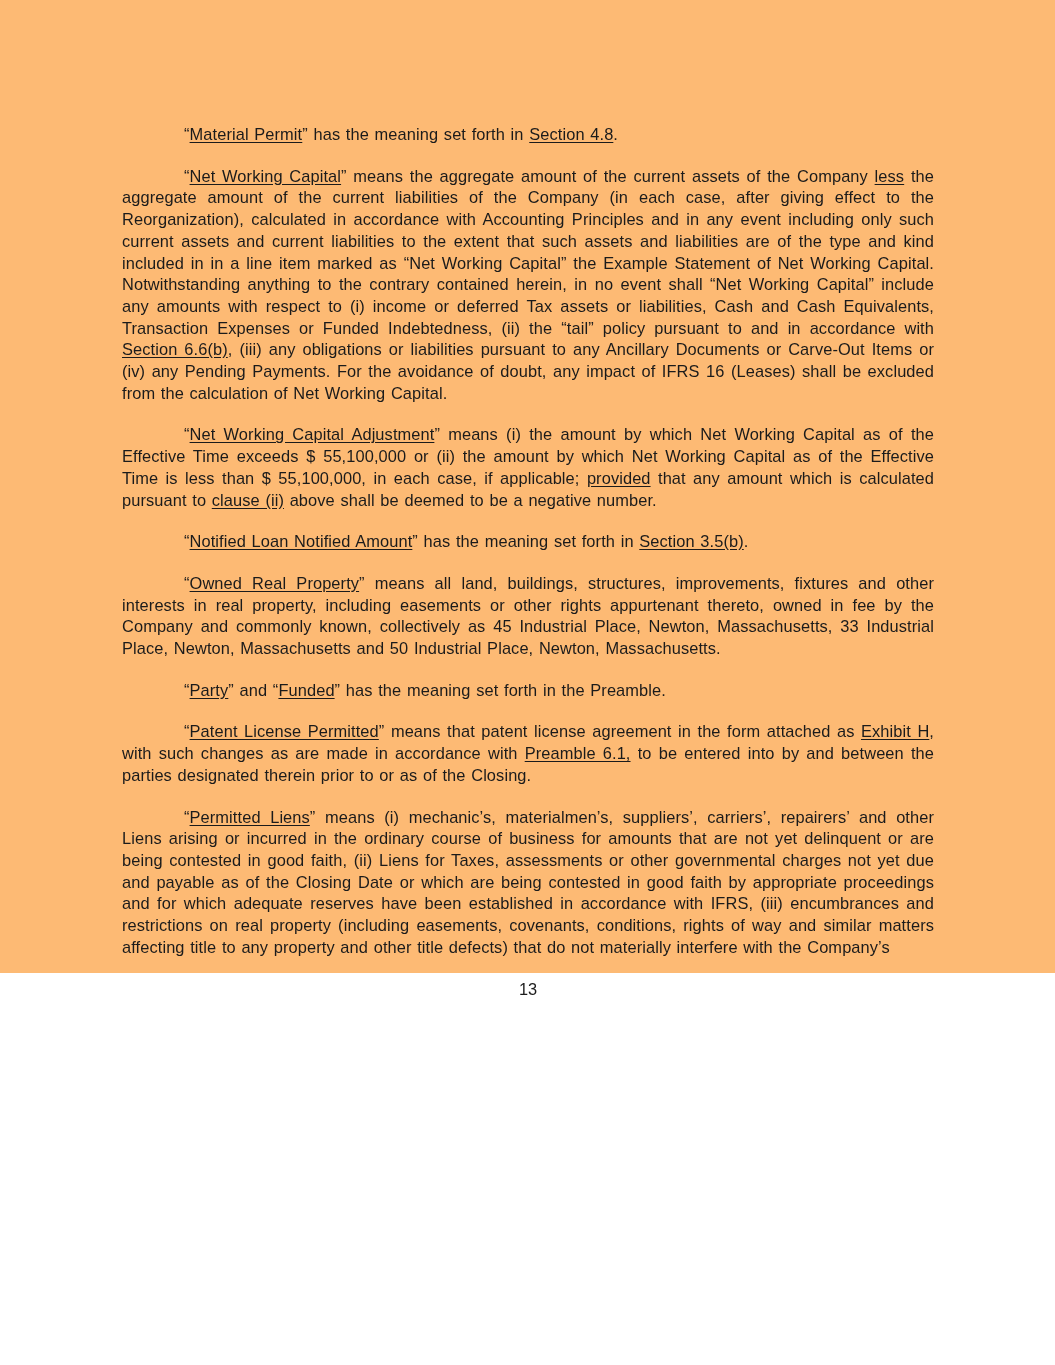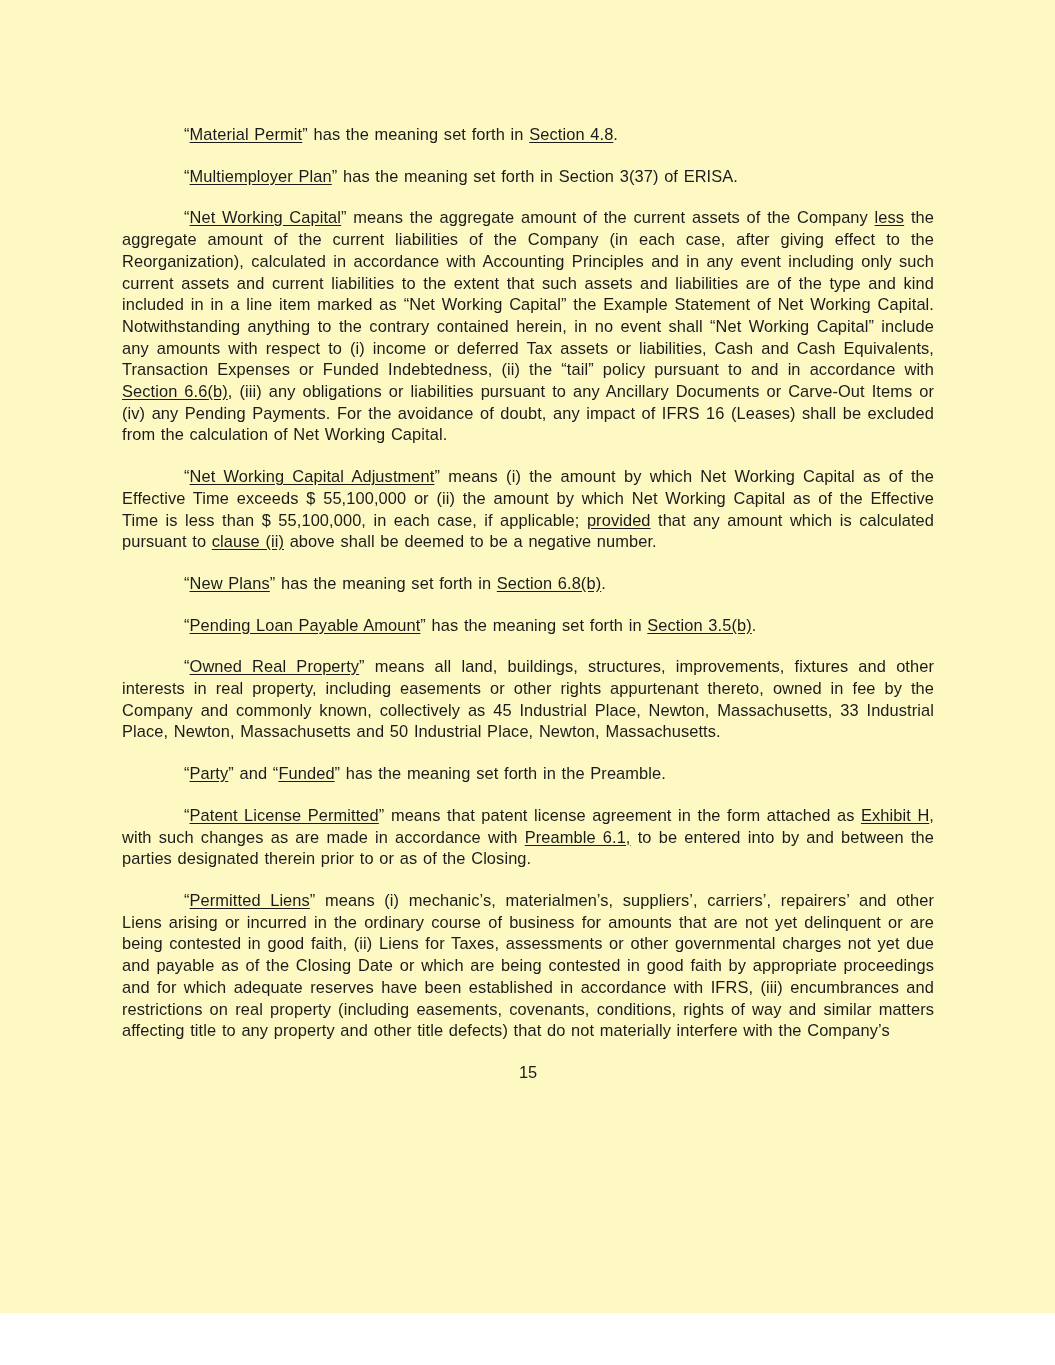--- a/index.html
+++ b/index.html
@@ -6,22 +6,22 @@
   html, body { background: #ffffff; }
   body {
     width: 1055px;
     height: 1365px;
     font-family: "Liberation Sans", "DejaVu Sans", sans-serif;
     color: #1b1b1b;
     overflow: hidden;
   }
   .page {
     width: 1055px;
-    height: 1313px;
-    background: #fef9c3;
+    height: 973px;
+    background: #fdba74;
     padding: 124px 121px 0 122px;
     position: relative;
   }
   .doc-body p.para {
     font-size: 16.4px;
     line-height: 21.7px;
     text-align: justify;
     text-indent: 62px;
     margin: 0 0 20px 0;
     letter-spacing: 0.1px;
@@ -37,24 +37,22 @@
     font-size: 16.4px;
     line-height: 21.7px;
   }
 </style>
 </head>
 <body>
 
 <div class="page">
   <div class="doc-body">
     <p class="para"><span>“</span><span class="u">Material Permit</span><span>” has the meaning set forth in </span><span class="u">Section 4.8</span><span>.</span></p>
-    <p class="para"><span>“</span><span class="u">Multiemployer Plan</span><span>” has the meaning set forth in Section 3(37) of ERISA.</span></p>
     <p class="para"><span>“</span><span class="u">Net Working Capital</span><span>” means the aggregate amount of the current assets of the Company </span><span class="u">less</span><span> the aggregate amount of the current liabilities of the Company (in each case, after giving effect to the Reorganization), calculated in accordance with Accounting Principles and in any event including only such current assets and current liabilities to the extent that such assets and liabilities are of the type and kind included in in a line item marked as “Net Working Capital” the Example Statement of Net Working Capital. Notwithstanding anything to the contrary contained herein, in no event shall “Net Working Capital” include any amounts with respect to (i) income or deferred Tax assets or liabilities, Cash and Cash Equivalents, Transaction Expenses or Funded Indebtedness, (ii) the “tail” policy pursuant to and in accordance with </span><span class="u">Section 6.6(b)</span><span>, (iii) any obligations or liabilities pursuant to any Ancillary Documents or Carve-Out Items or (iv) any Pending Payments. For the avoidance of doubt, any impact of IFRS 16 (Leases) shall be excluded from the calculation of Net Working Capital.</span></p>
     <p class="para"><span>“</span><span class="u">Net Working Capital Adjustment</span><span>” means (i) the amount by which Net Working Capital as of the Effective Time exceeds $ 55,100,000  or (ii) the amount by which Net Working Capital as of the Effective Time is less than $ 55,100,000, in each case, if applicable; </span><span class="u">provided</span><span> that any amount which is calculated pursuant to </span><span class="u">clause (ii)</span><span> above shall be deemed to be a negative number.</span></p>
-    <p class="para"><span>“</span><span class="u">New Plans</span><span>” has the meaning set forth in </span><span class="u">Section 6.8(b)</span><span>.</span></p>
-    <p class="para"><span>“</span><span class="u">Pending Loan Payable Amount</span><span>” has the meaning set forth in </span><span class="u">Section 3.5(b)</span><span>.</span></p>
+    <p class="para"><span>“</span><span class="u">Notified Loan Notified Amount</span><span>” has the meaning set forth in </span><span class="u">Section 3.5(b)</span><span>.</span></p>
     <p class="para"><span>“</span><span class="u">Owned Real Property</span><span>” means all land, buildings, structures, improvements, fixtures and other interests in real property, including easements or other rights appurtenant thereto, owned in fee by the Company and commonly known, collectively as 45 Industrial Place, Newton, Massachusetts, 33 Industrial Place, Newton, Massachusetts and 50 Industrial Place, Newton, Massachusetts.</span></p>
     <p class="para"><span>“</span><span class="u">Party</span><span>” and “</span><span class="u">Funded</span><span>” has the meaning set forth in the Preamble.</span></p>
     <p class="para"><span>“</span><span class="u">Patent License Permitted</span><span>” means that patent license agreement in the form attached as </span><span class="u">Exhibit H</span><span>, with such changes as are made in accordance with </span><span class="u">Preamble 6.1,</span><span> to be entered into by and between the parties designated therein prior to or as of the Closing.</span></p>
     <p class="para"><span>“</span><span class="u">Permitted Liens</span><span>” means (i) mechanic’s, materialmen’s, suppliers’, carriers’, repairers’ and other Liens arising or incurred in the ordinary course of business for amounts that are not yet delinquent or are being contested in good faith, (ii) Liens for Taxes, assessments or other governmental charges not yet due and payable as of the Closing Date or which are being contested in good faith by appropriate proceedings and for which adequate reserves have been established in accordance with IFRS, (iii) encumbrances and restrictions on real property (including easements, covenants, conditions, rights of way and similar matters affecting title to any property and other title defects) that do not materially interfere with the Company’s</span></p>
   </div>
-  <div class="pagenum">15</div>
+  <div class="pagenum">13</div>
 </div>
 
 </body></html>

